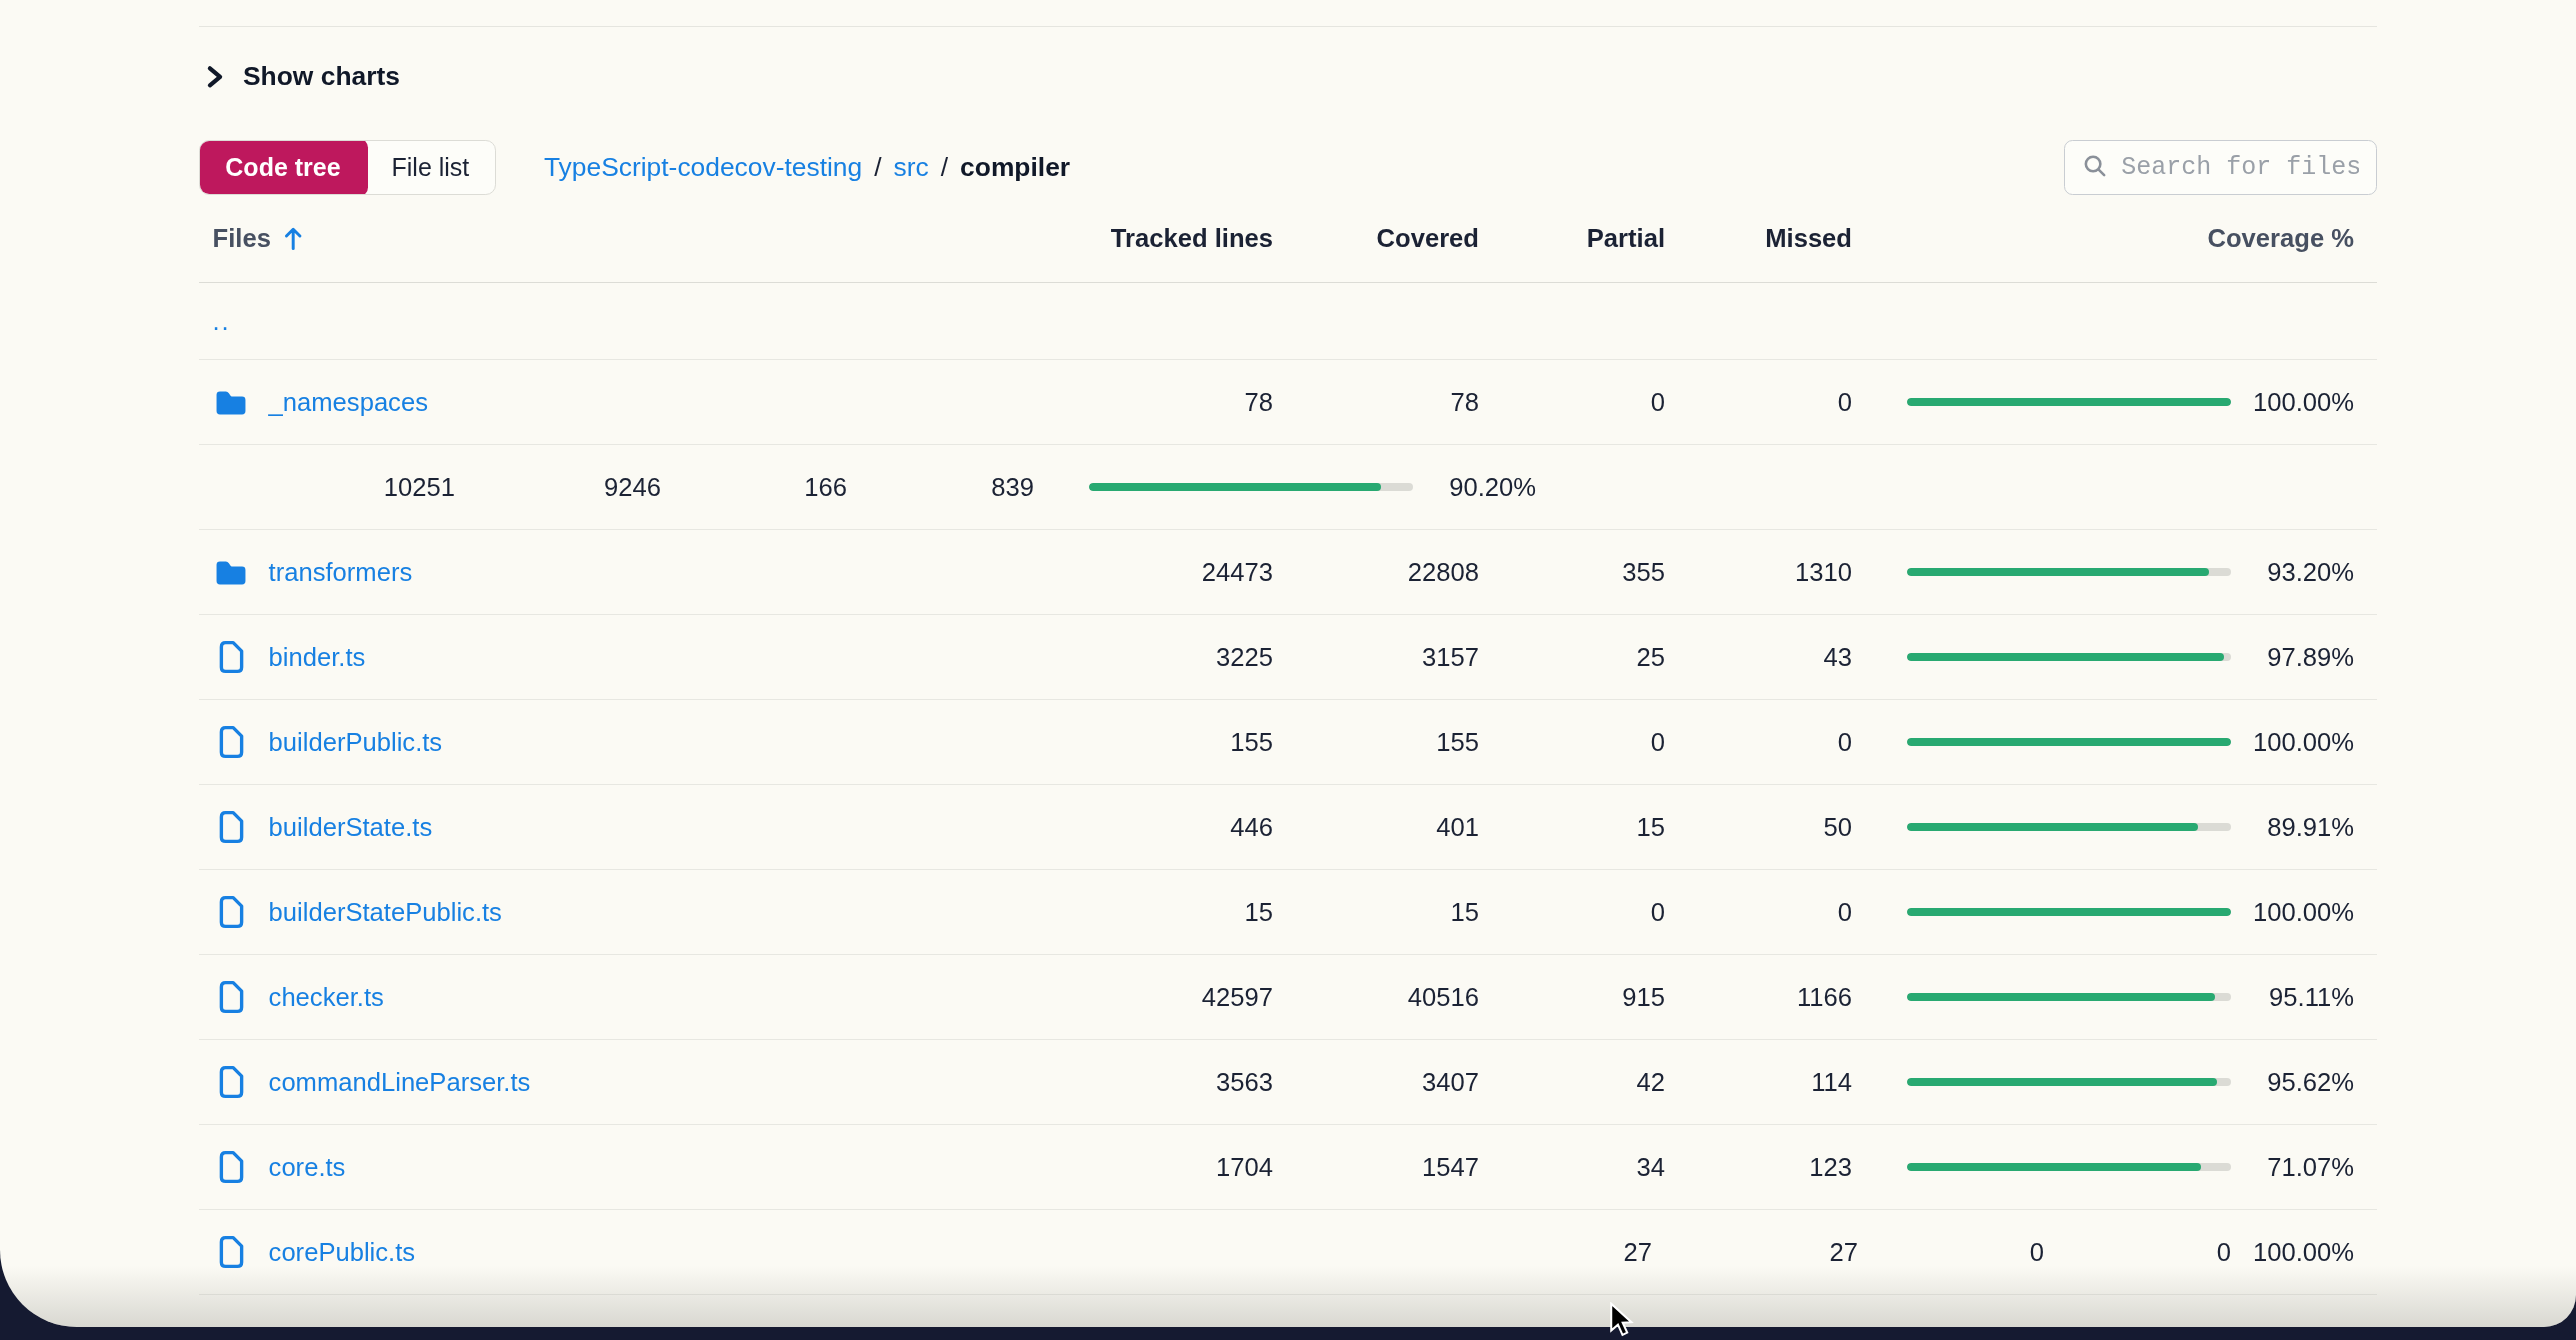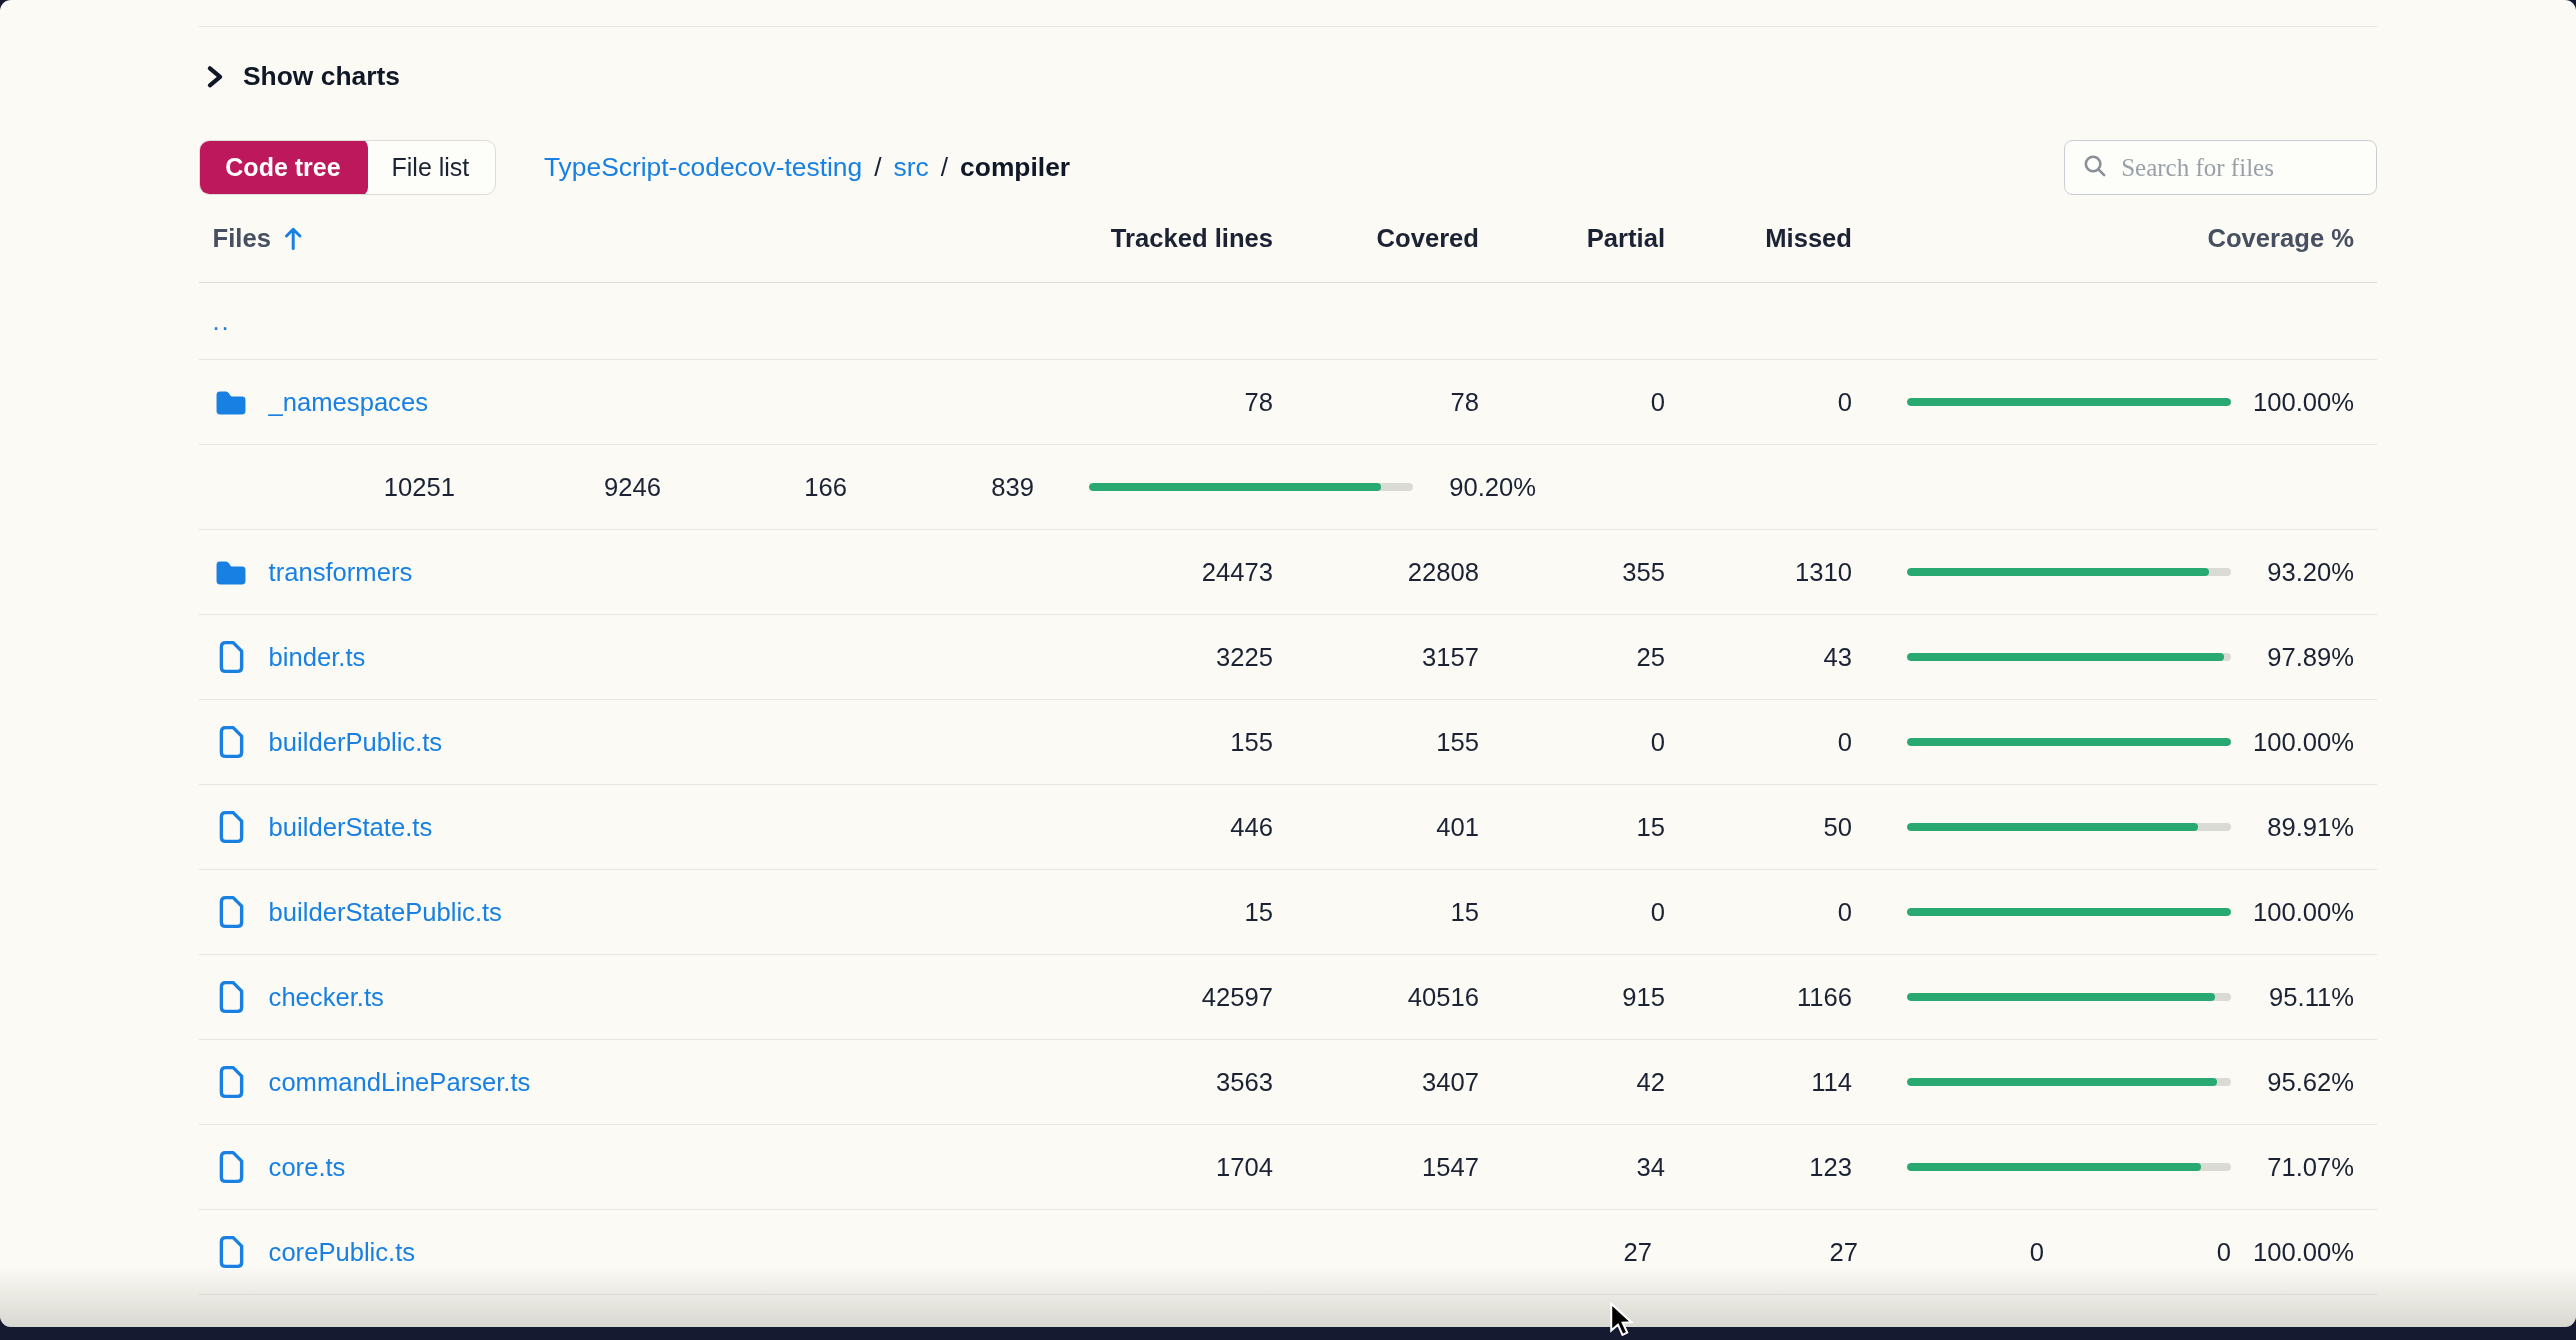--- a/index.html
+++ b/index.html
@@ -11,21 +11,20 @@
     overflow:hidden;
     color:#1b2234;
   }
   
   .card {
     position:absolute; top:0; left:0; right:0; height:1327px;
     background:#fbfaf4;
     border-bottom-left-radius:77px;
     border-bottom-right-radius:32px;
     overflow:hidden;
-    border-radius:11px;
   }
   .top-divider { position:absolute; top:25.6px; left:199px; width:2178px; border-top:1.7px solid #e5e5df; }
 
   
   .show-charts {
     position:absolute; top:61px; left:204px;
     display:flex; align-items:center; gap:17px;
     font-size:26.4px; font-weight:600; color:#101828; cursor:pointer;
   }
   .chev svg { display:block; }
@@ -50,21 +49,21 @@
   .search {
     margin-left:auto;
     width:313px; height:55px;
     border:1.7px solid #c9cdd2; border-radius:8.5px;
     display:flex; align-items:center; gap:13.6px; padding:0 17px;
     background:#fdfdf9;
   }
   .search input {
     border:none; outline:none; background:transparent;
     font-size:25px; color:#1b2234; width:100%;
-    font-family:Liberation Serif, serif;
+    font-family:Liberation Mono, monospace;
   }
   .search input::placeholder { color:#9aa0a8; }
 
   
   .table { position:absolute; top:194px; left:199px; width:2178px; }
   .trow { display:flex; align-items:center; padding-right:23px; }
   .cell-name { flex:1 1 auto; min-width:0; display:flex; align-items:center; gap:19px; padding-left:13.6px; }
   .cell-num { width:256px; text-align:right; font-size:25.6px; color:#1b2234; }
   .cell-num.c2 { width:206px; }
   .cell-num.c3 { width:186px; }

